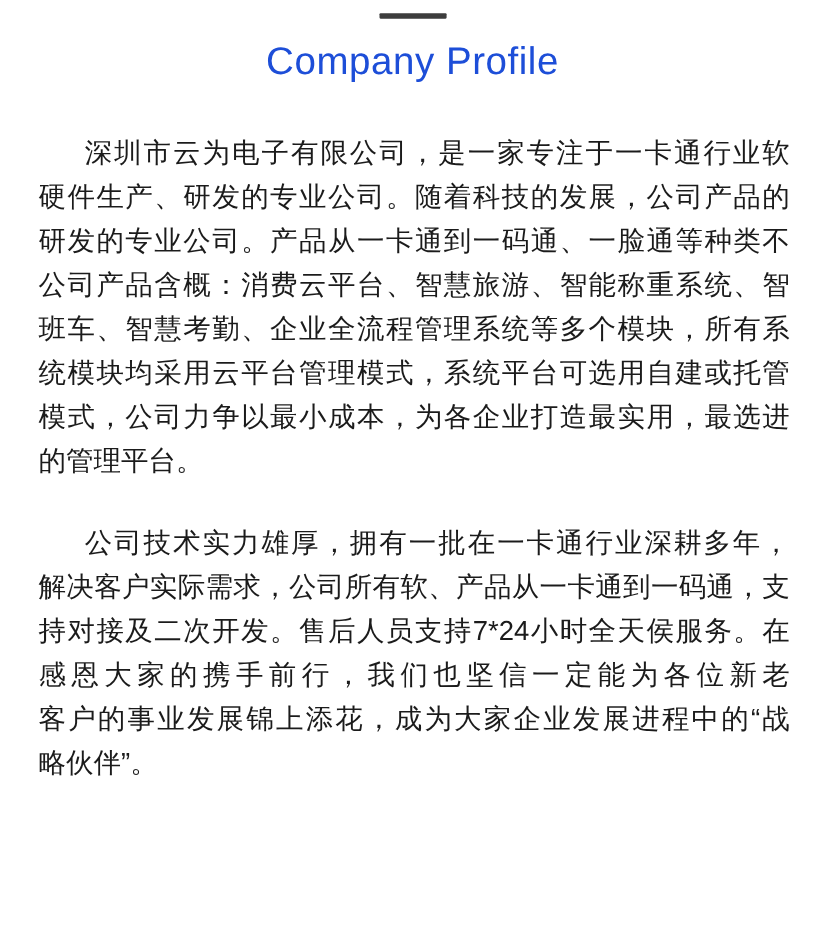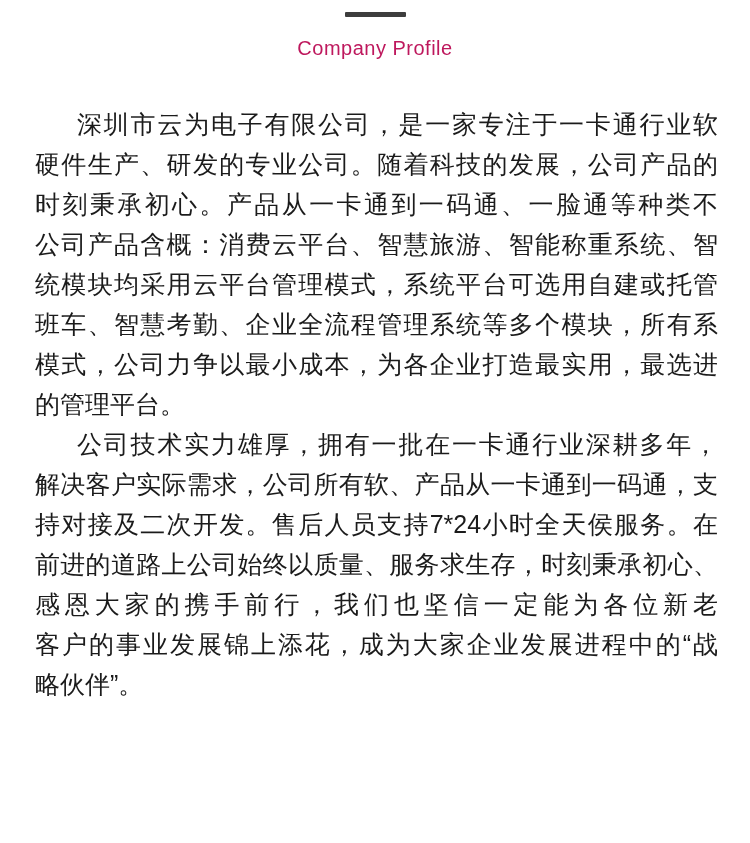--- a/index.html
+++ b/index.html
@@ -18,62 +18,62 @@
   .accent-bar {
     width: 61px;
     height: 5px;
     background: #3d3d3d;
     margin: 12px auto 0 auto;
     border-radius: 1px;
   }
   .title {
     margin: 21px 0 0 0;
     text-align: center;
-    font-size: 20px;
+    font-size: 35px;
     line-height: 1;
     font-weight: 500;
-    color: #be185d;
+    color: #1d4ed8;
     letter-spacing: 0.5px;
     font-family: "Liberation Sans", sans-serif;
   }
   .article {
     margin: 46px 32px 0 35px;
     color: #1b1b1b;
   }
   .line {
     font-size: 25px;
     line-height: 40px;
     font-weight: 500;
     color: #1b1b1b;
     font-family: "Liberation Sans", sans-serif;
   }
   .line.justify {
     text-align: justify;
     text-align-last: justify;
   }
   .line.indent {
     text-indent: 42px;
+    margin-top: 35px;
   }
 </style>
 </head>
 <body>
 
 <div class="page">
   <div class="accent-bar"></div>
   <h1 class="title">Company Profile</h1>
   <div class="article">
       <div class="line justify indent">深圳市云为电子有限公司，是一家专注于一卡通行业软</div>
       <div class="line justify">硬件生产、研发的专业公司。随着科技的发展，公司产品的</div>
-      <div class="line justify">时刻秉承初心。产品从一卡通到一码通、一脸通等种类不</div>
+      <div class="line justify">研发的专业公司。产品从一卡通到一码通、一脸通等种类不</div>
       <div class="line justify">公司产品含概：消费云平台、智慧旅游、智能称重系统、智</div>
+      <div class="line justify">班车、智慧考勤、企业全流程管理系统等多个模块，所有系</div>
       <div class="line justify">统模块均采用云平台管理模式，系统平台可选用自建或托管</div>
-      <div class="line justify">班车、智慧考勤、企业全流程管理系统等多个模块，所有系</div>
       <div class="line justify">模式，公司力争以最小成本，为各企业打造最实用，最选进</div>
       <div class="line">的管理平台。</div>
       <div class="line justify indent">公司技术实力雄厚，拥有一批在一卡通行业深耕多年，</div>
       <div class="line justify">解决客户实际需求，公司所有软、产品从一卡通到一码通，支</div>
       <div class="line justify">持对接及二次开发。售后人员支持7*24小时全天侯服务。在</div>
-      <div class="line justify">前进的道路上公司始终以质量、服务求生存，时刻秉承初心、</div>
       <div class="line justify">感恩大家的携手前行，我们也坚信一定能为各位新老</div>
       <div class="line justify">客户的事业发展锦上添花，成为大家企业发展进程中的“战</div>
       <div class="line">略伙伴”。</div>
     </div>
 </div>
 
 </body></html>

